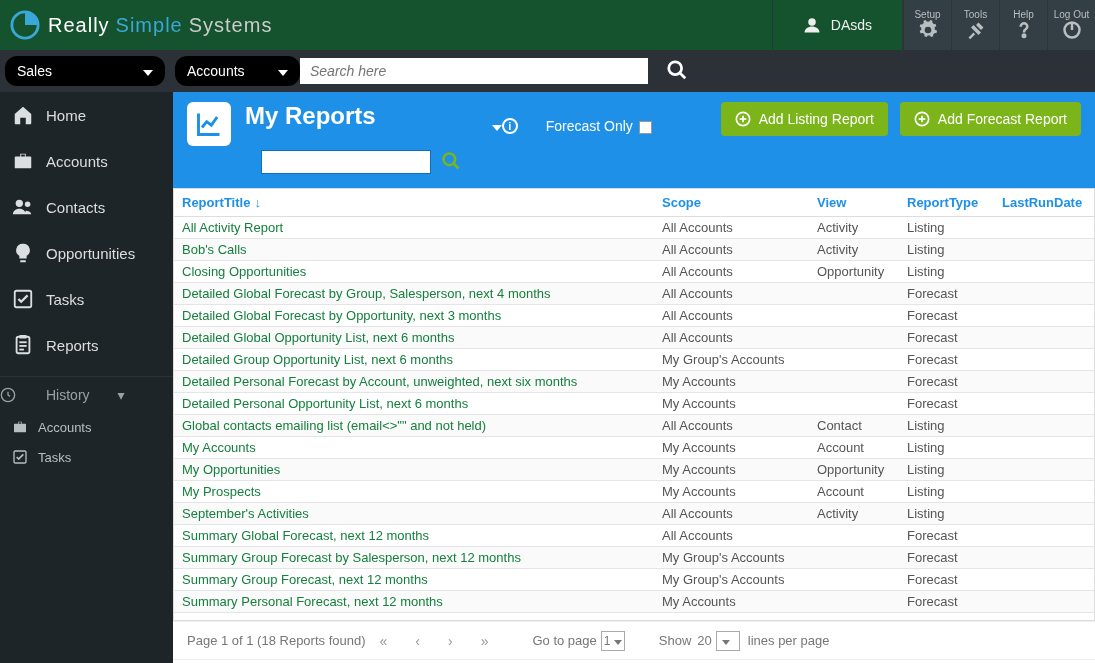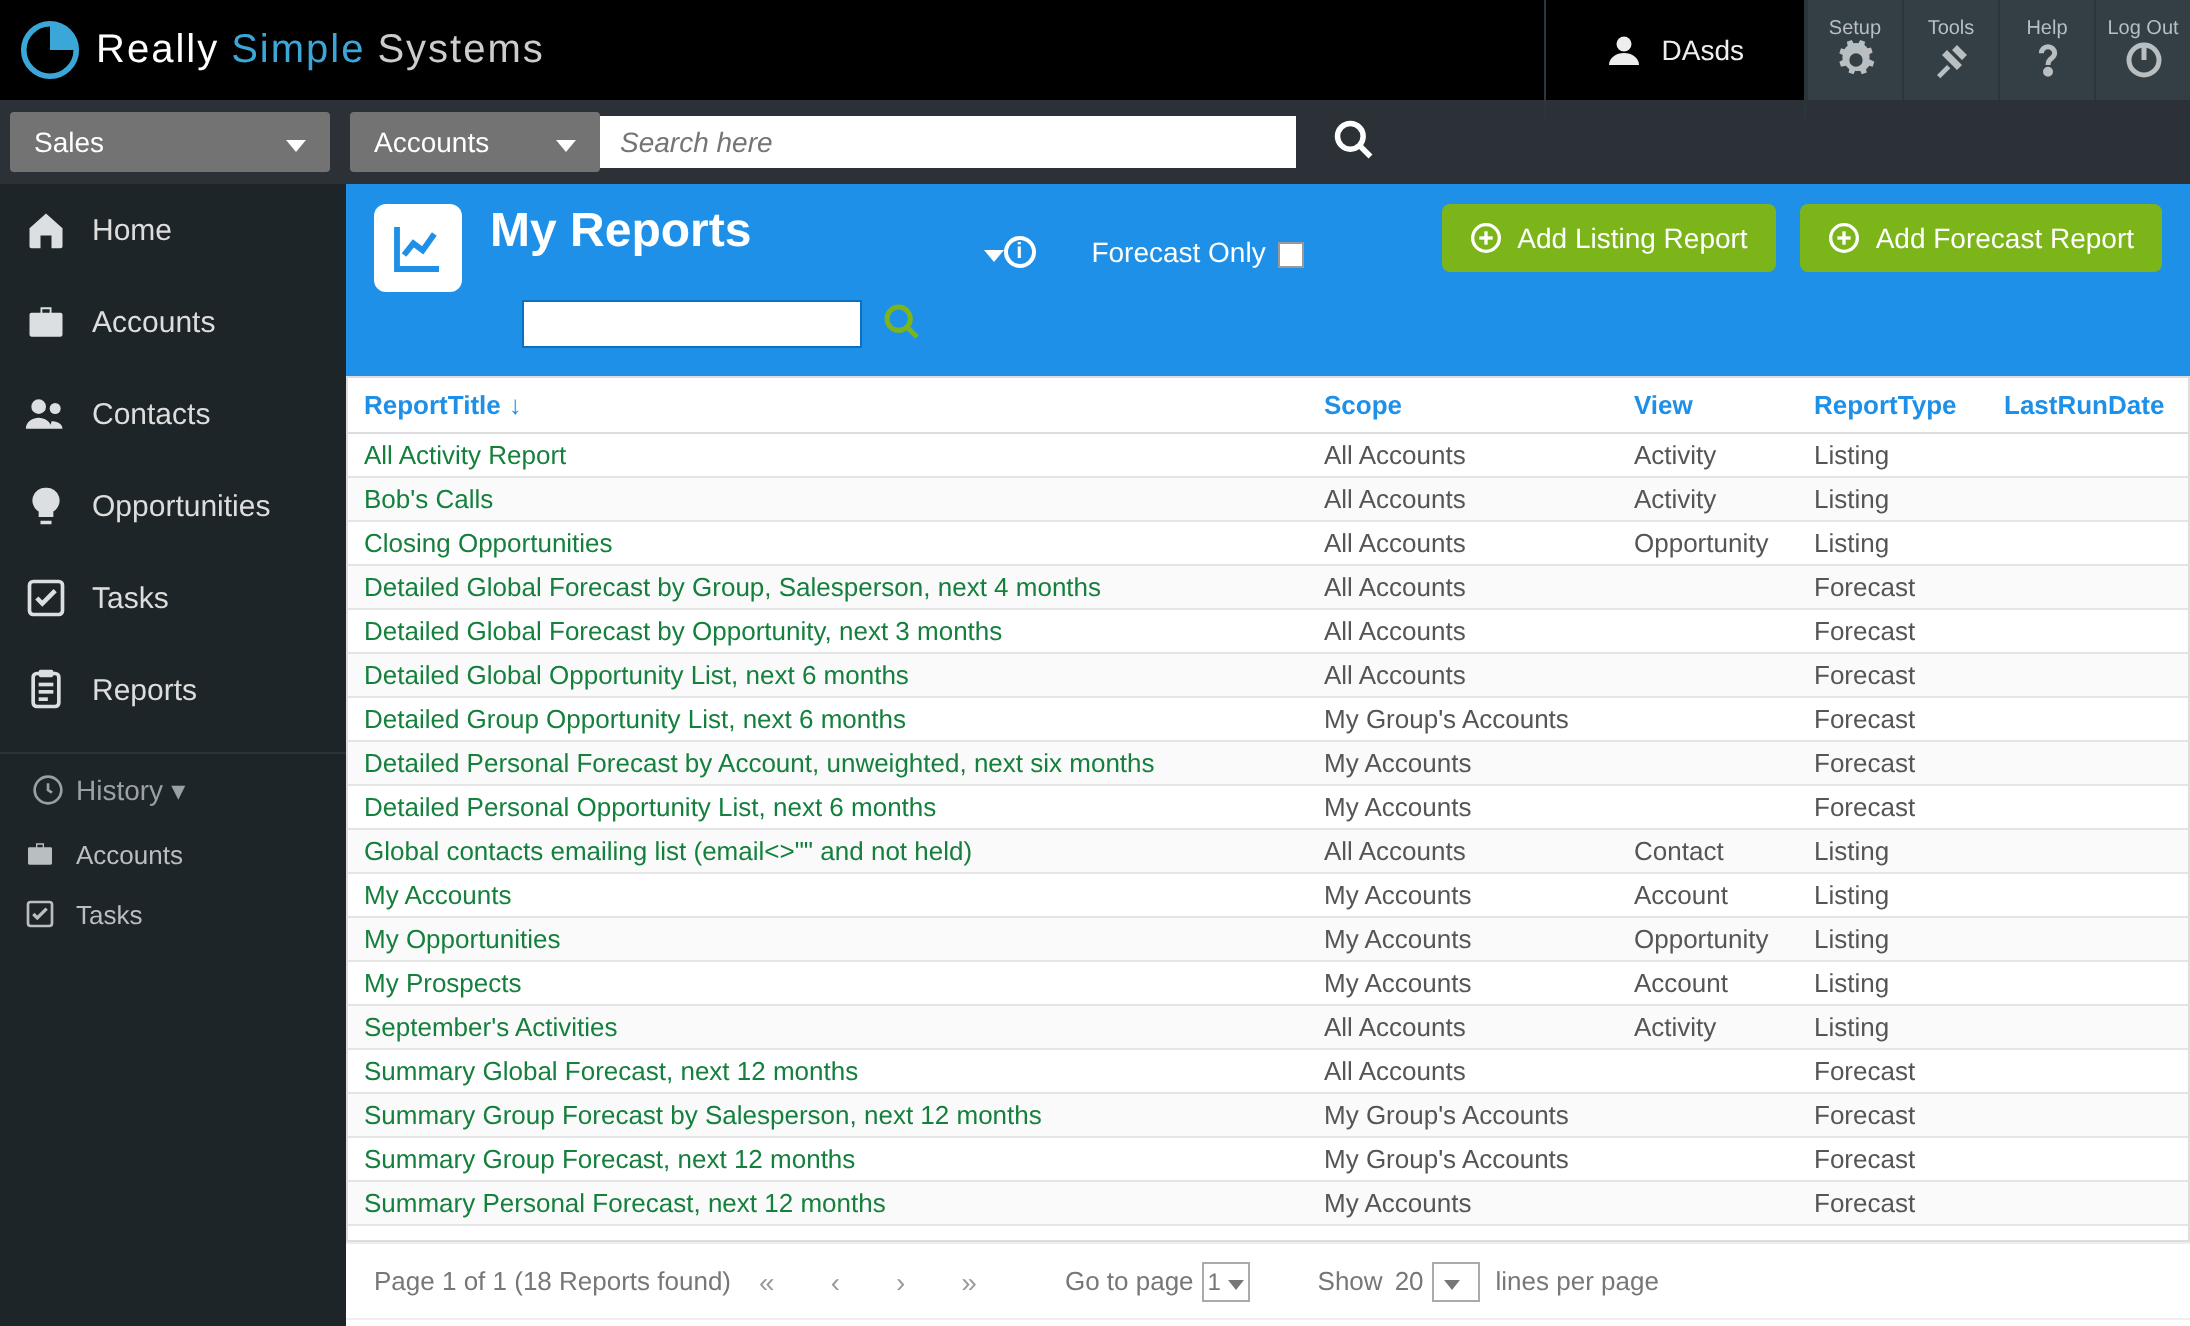--- a/index.html
+++ b/index.html
@@ -1,36 +1,36 @@
 <!DOCTYPE html>
 <html><head>
 <meta charset="utf-8">
 <style>
 * { box-sizing: border-box; margin:0; padding:0; }
 body { font-family: Arial, sans-serif; font-size:13px; color:#555; background:#fff; width:1095px; height:663px; overflow:hidden; }
-.topbar { background:#000000; height:50px; display:flex; align-items:center; color:#fff; }
+.topbar { background:#14532d; height:50px; display:flex; align-items:center; color:#fff; }
 .brand { display:flex; align-items:center; padding-left:10px; font-size:20px; font-weight:300; letter-spacing:1px; flex:1; }
 .brand .w1{color:#fff;margin-left:8px;} .brand .w2{color:#3ba7d8;margin-left:6px;} .brand .w3{color:#ccc;margin-left:6px;}
 .brand-icon{width:30px;height:30px;}
 .user-area{display:flex;align-items:center;border-left:1px solid #2a353c;border-right:1px solid #2a353c;height:67px;padding:0 30px;color:#eee;font-size:14px;}
 .user-area svg{margin-right:10px;}
 .util-btn{display:flex;flex-direction:column;align-items:center;justify-content:center;height:50px;width:48px;border-left:1px solid #2a353c;background:#333e45;color:#b9bec1;font-size:10px;}
 .util-btn svg{margin-bottom:2px;}
 .searchbar{background:#2b3136;height:42px;display:flex;align-items:center;}
-.dd{background:#737373;color:#fff;height:30px;display:flex;align-items:center;justify-content:space-between;padding:0 12px;font-size:14px;border-radius:2px;}
+.dd{background:#000000;color:#fff;height:30px;display:flex;align-items:center;justify-content:space-between;padding:0 12px;font-size:14px;border-radius:12px;}
 .dd1{width:160px;margin-left:5px;}
 .dd2{width:125px;margin-left:10px;}
 .search-input{height:26px;width:348px;border:none;padding:0 10px;font-size:14px;font-style:italic;color:#888;}
 .big-search{margin-left:18px;color:#fff;}
 .main{display:flex;height:571px;}
 .sidebar{width:173px;background:#1e2529;color:#d0d4d6;}
 .sb-label{color:#3ba7d8;font-size:13px;padding:10px 12px;}
 .sb-item{display:flex;align-items:center;height:46px;padding:0 12px;font-size:15px;color:#ddd;cursor:pointer;}
 .sb-item svg,.sb-item .ic{width:22px;height:22px;margin-right:12px;fill:#dcdfe1;}
-.sb-history{height:36px;display:flex;align-items:center;padding:0 16px;color:#9aa1a5;font-size:14px;border-top:1px solid #2b3338;margin-top:8px;}
+.sb-history{height:36px;display:flex;align-items:center;padding:0 0;color:#9aa1a5;font-size:14px;border-top:1px solid #2b3338;margin-top:8px;gap:24px;}
 .sb-history svg{margin-right:6px;}
 .sb-sub{display:flex;align-items:center;height:30px;padding:0 12px;color:#b9bec1;font-size:13px;}
 .sb-sub svg{width:16px;height:16px;margin-right:10px;fill:#b9bec1;}
 .content{flex:1;display:flex;flex-direction:column;}
 .page-head{background:#1e90e8;padding:10px 14px 14px 14px;color:#fff;}
 .ph-row1{display:flex;align-items:flex-start;}
 .ph-icon{width:44px;height:44px;background:#fff;border-radius:6px;display:flex;align-items:center;justify-content:center;margin-right:14px;}
 .ph-title{font-size:24px;font-weight:bold;display:flex;align-items:center;}
 .ph-mid{display:flex;align-items:center;margin-left:110px;margin-top:16px;font-size:14px;}
 .ph-mid .info{width:16px;height:16px;border:2px solid #fff;border-radius:50%;display:flex;align-items:center;justify-content:center;font-size:11px;font-weight:bold;}

